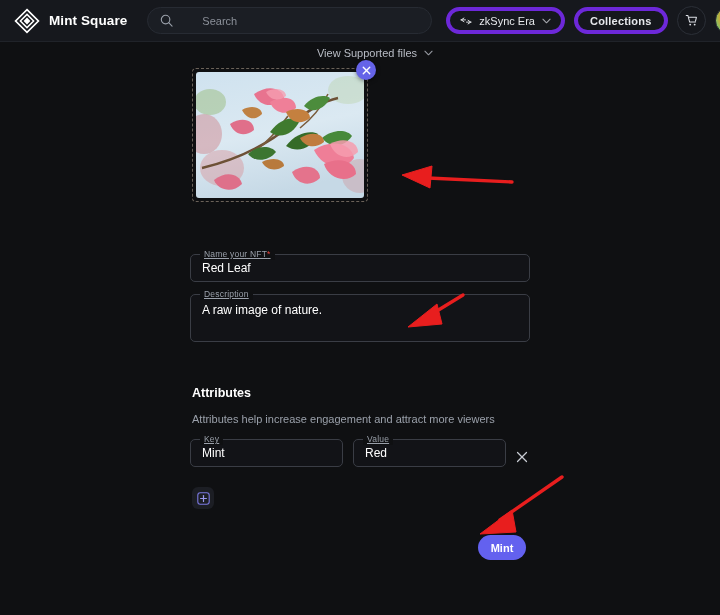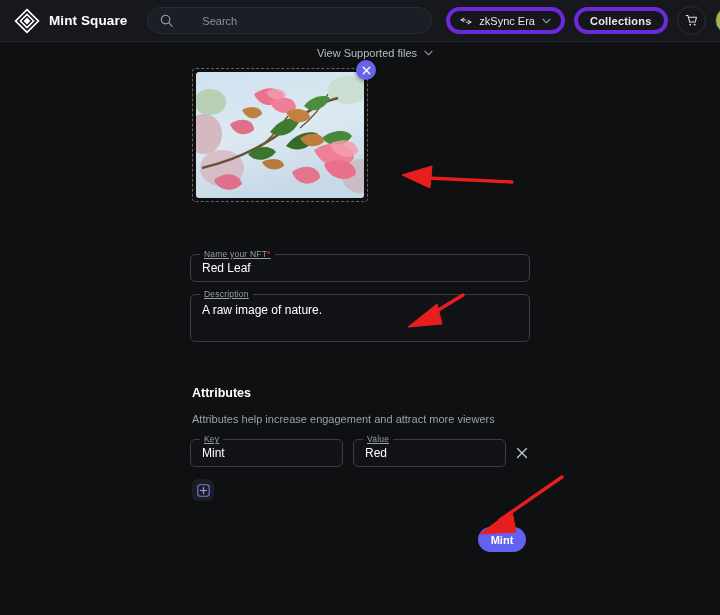--- a/index.html
+++ b/index.html
@@ -207,21 +207,21 @@
     padding: 0 11px;
   }
 
   
   .attr-row {
     display: flex;
     align-items: center;
     gap: 10px;
     margin-bottom: 12px;
   }
-  .attr-field { flex: 1 1 0; margin-bottom: 0; }
+  .attr-field { flex: 1 1 0; margin-bottom: 8px; }
   .attr-remove {
     width: 16px; height: 16px;
     flex: 0 0 auto;
     display: flex; align-items: center; justify-content: center;
     margin-left: -2px;
   }
   .rm-x { width: 12px; height: 12px; display:block; }
   .add-btn {
     width: 22px; height: 22px;
     border-radius: 6px;

